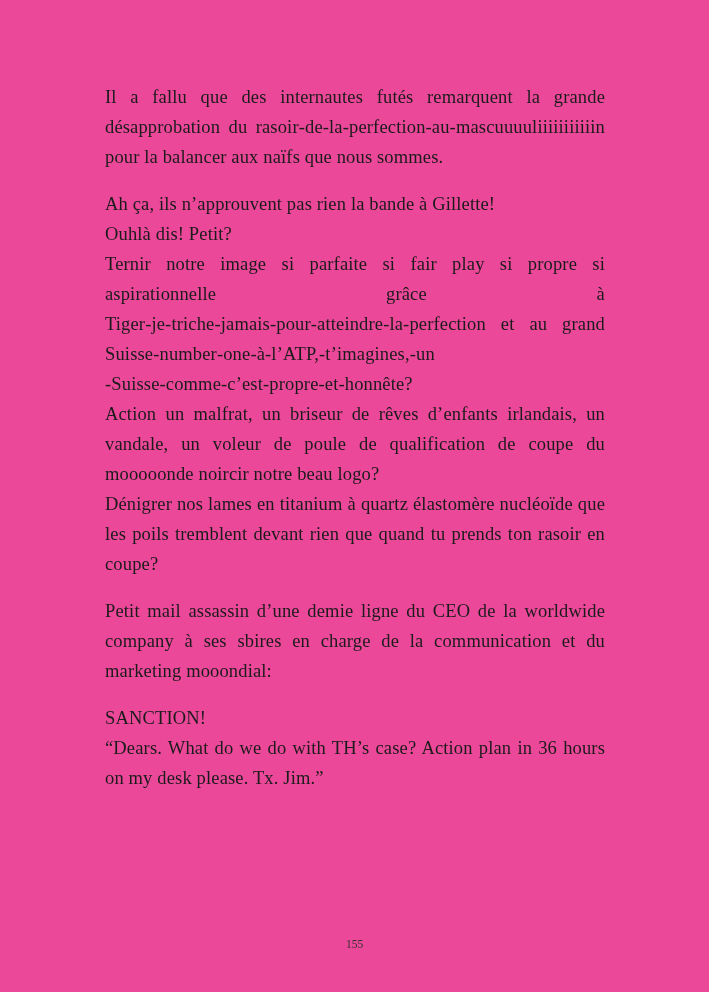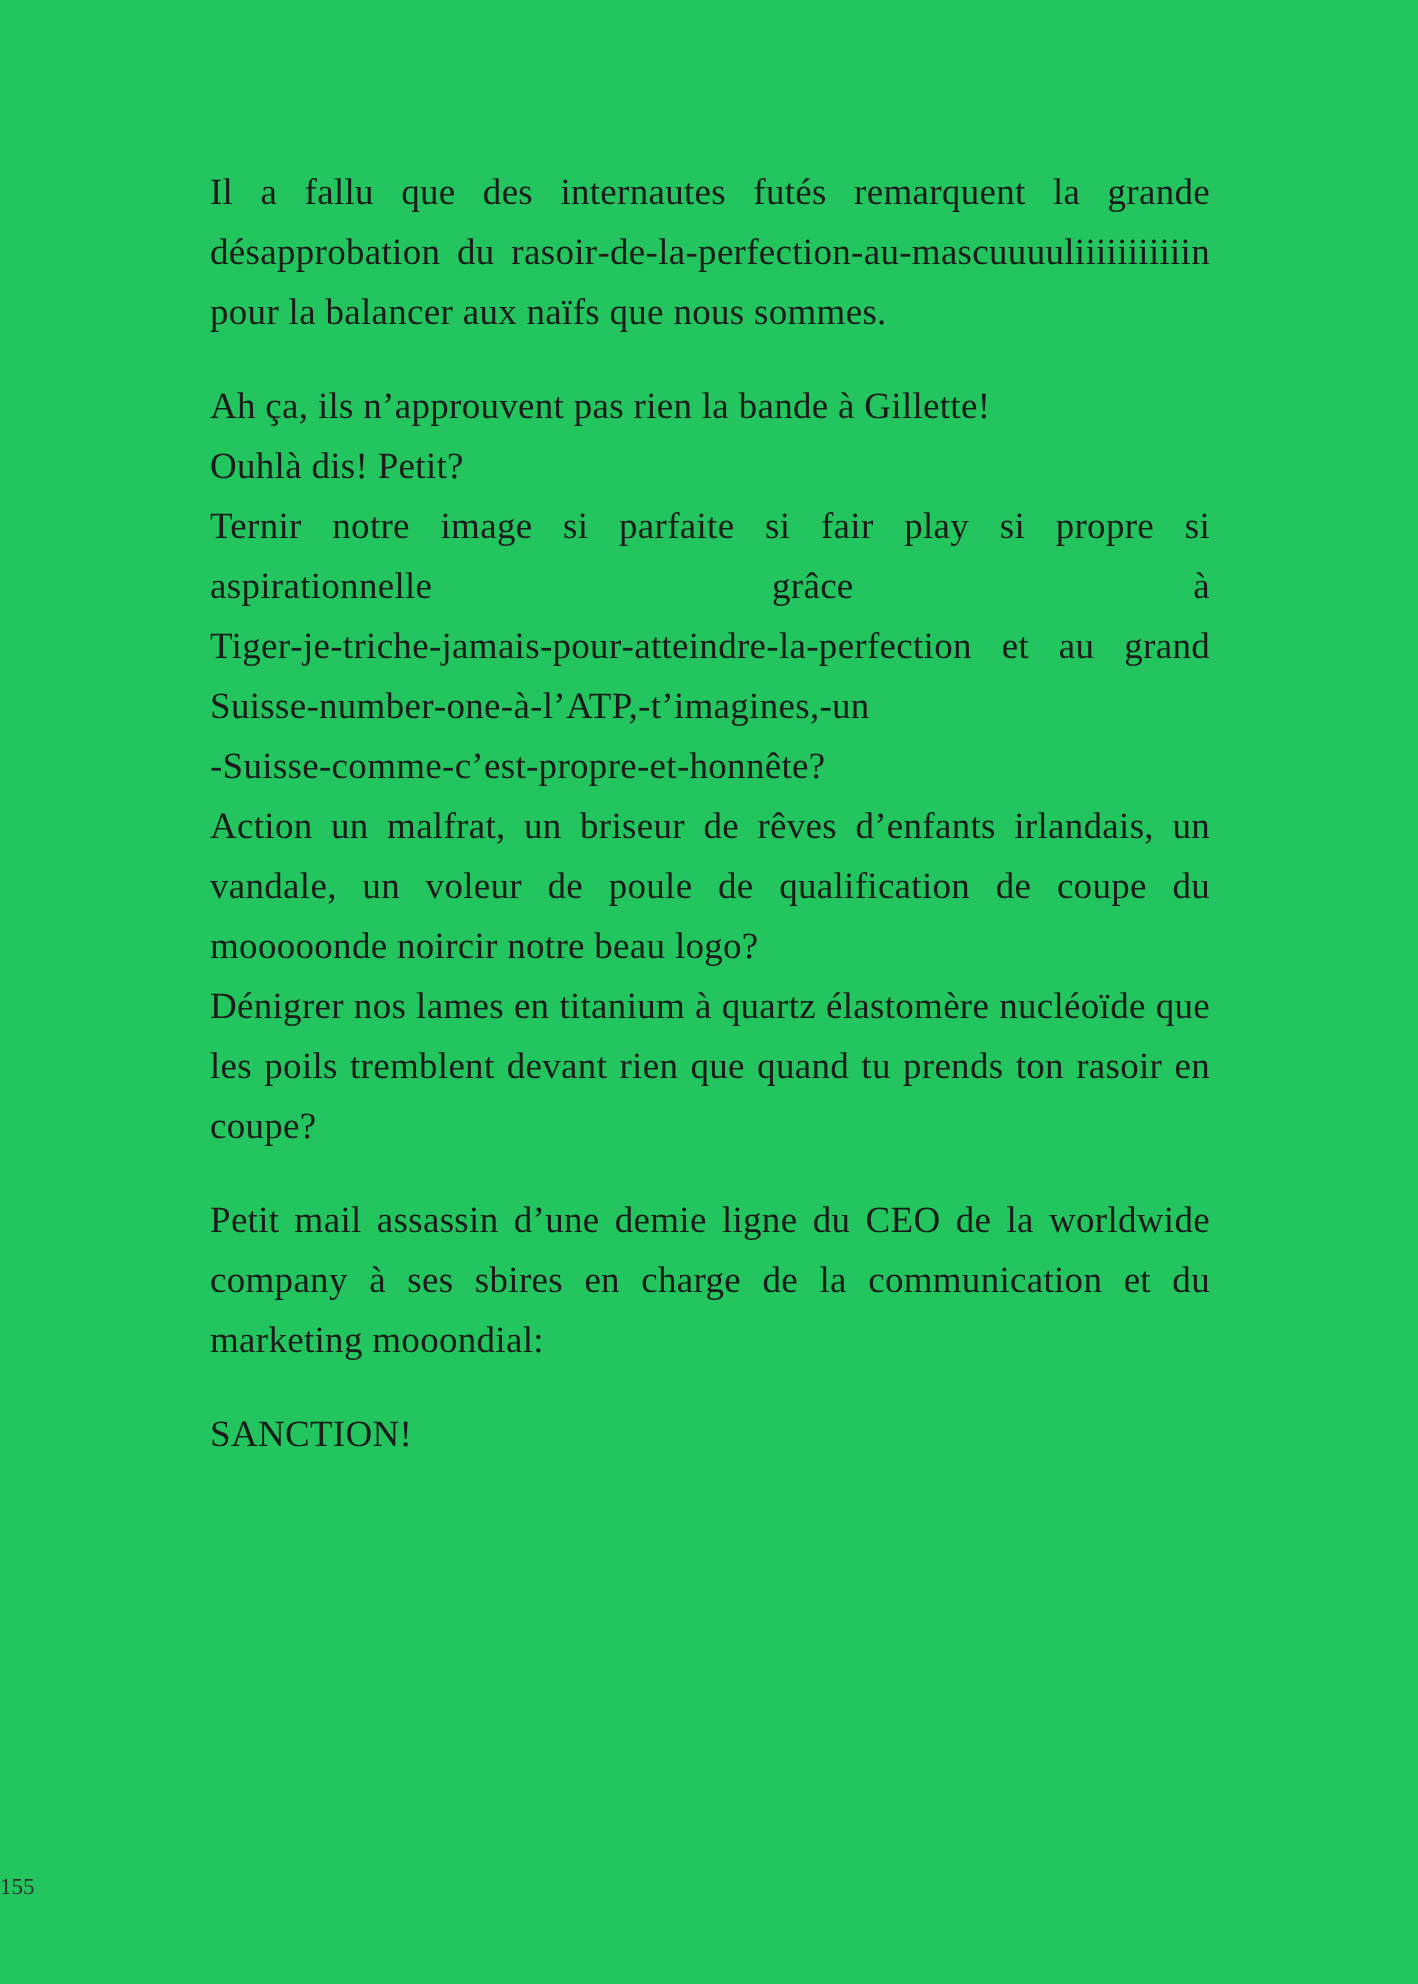--- a/index.html
+++ b/index.html
@@ -11,21 +11,21 @@
       width: 709px;
       height: 992px;
       position: relative;
       font-family: "Liberation Serif", "DejaVu Serif", serif;
       color: #1b1b1b;
       overflow: hidden;
     }
     .page {
       position: absolute;
       inset: 0;
-      background: #22c55e;
+      background: #ec4899;
     }
     .text-block {
       position: absolute;
       left: 105px;
       top: 82px;
       width: 500px;
       font-size: 18.5px;
       line-height: 30px;
       letter-spacing: 0.15px;
       hyphens: none;
@@ -39,33 +39,34 @@
       margin-top: 17px;
     }
     .text-block p.justify-last {
       text-align-last: justify;
     }
     .page-number {
       position: absolute;
       top: 938px;
       left: 0;
       width: 709px;
-      text-align: left;
+      text-align: center;
       font-size: 11.5px;
       color: #333333;
     }
   </style>
 </head>
 <body>
 
 <div class="page">
   <div class="text-block">
     <p>Il a fallu que des internautes futés remarquent la grande désapprobation du rasoir‑de‑la‑perfection‑au‑mascuuuuliiiiiiiiiiin pour la balancer aux naïfs que nous sommes.</p>
     <p class="gap">Ah ça, ils n’approuvent pas rien la bande à Gillette!</p>
     <p>Ouhlà dis! Petit?</p>
     <p>Ternir notre image si parfaite si fair play si propre si aspirationnelle grâce à Tiger‑je‑triche‑jamais‑pour‑atteindre‑la‑perfection et au grand Suisse‑number‑one‑à‑l’ATP,‑t’imagines,‑un ‑Suisse‑comme‑c’est‑propre‑et‑honnête?</p>
     <p>Action un malfrat, un briseur de rêves d’enfants irlandais, un vandale, un voleur de poule de qualification de coupe du mooooonde noircir notre beau logo?</p>
     <p>Dénigrer nos lames en titanium à quartz élastomère nucléoïde que les poils tremblent devant rien que quand tu prends ton rasoir en coupe?</p>
     <p class="gap">Petit mail assassin d’une demie ligne du CEO de la worldwide company à ses sbires en charge de la communication et du marketing mooondial:</p>
     <p class="gap">SANCTION!</p>
+    <p>“Dears. What do we do with TH’s case? Action plan in 36 hours on my desk please. Tx. Jim.”</p>
   </div>
   <div class="page-number">155</div>
 </div>
 
 </body></html>

